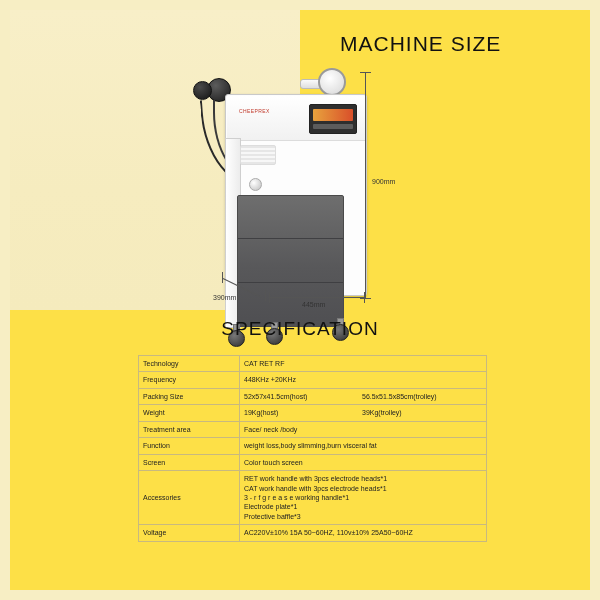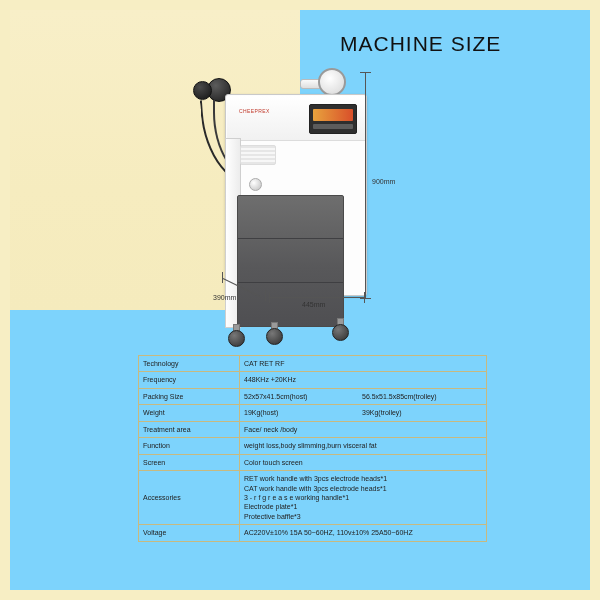--- a/index.html
+++ b/index.html
@@ -12,21 +12,21 @@
     height: 600px;
     font-family: "Liberation Sans", sans-serif;
     position: relative;
     overflow: hidden;
   }
   .page {
     position: absolute;
     left: 0; top: 0;
     width: 600px;
     height: 600px;
-    background: #7dd3fc;
+    background: #fde047;
   }
   
   .frame-top {
     position: absolute;
     left: 0; top: 0;
     width: 600px; height: 10px;
     background: #f7eec4;
   }
   .frame-bottom {
     position: absolute;
@@ -348,20 +348,21 @@
     <div class="dim-line" style="left:212px; top:262px; width:1px; height:11px;"></div>
     <div class="dim-line" style="left:255px; top:280px; width:1px; height:11px;"></div>
     <div class="dim-label" style="left:203px; top:284px;">390mm</div>
 
     <div class="dim-line" style="left:259px; top:287px; width:96px; height:1px;"></div>
     <div class="dim-line" style="left:259px; top:282px; width:1px; height:11px;"></div>
     <div class="dim-line" style="left:354px; top:282px; width:1px; height:11px;"></div>
     <div class="dim-label" style="left:292px; top:291px;">445mm</div>
   </div>
 
+  <div class="spec-title">SPECIFICATION</div>
 
   <div class="spec-wrap">
     <table class="spec">
       <tbody>
         <tr>
           <td class="k">Technology</td>
           <td class="v">CAT   RET   RF</td>
         </tr>
         <tr>
           <td class="k">Frequency</td>

